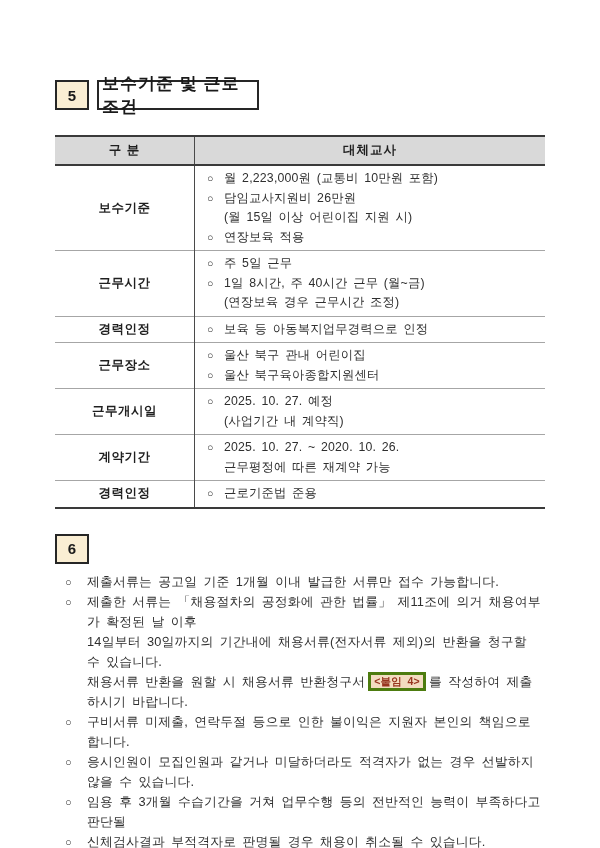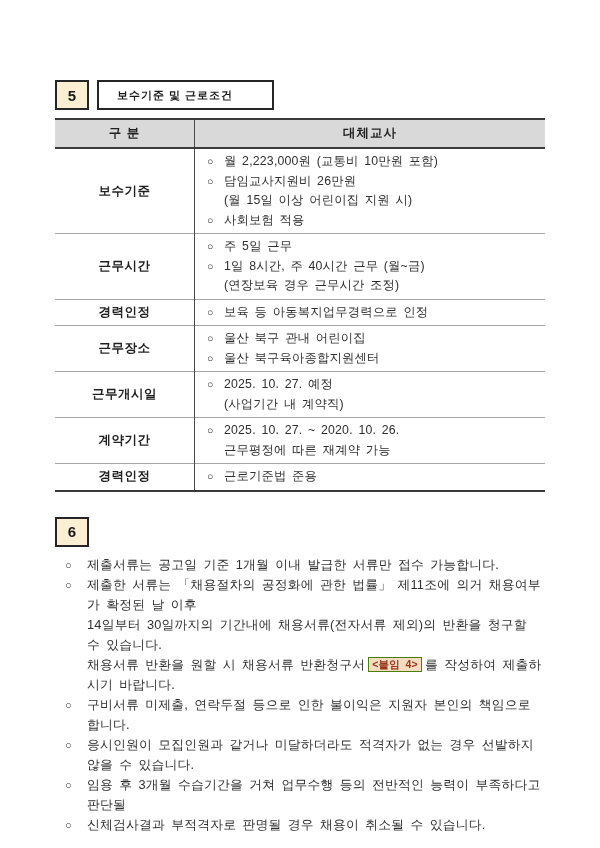--- a/index.html
+++ b/index.html
@@ -23,30 +23,30 @@
     background: #faeed3;
     border: 2px solid #262626;
     display: flex; align-items: center; justify-content: center;
     font-size: 15px; font-weight: bold; color: #1a1a1a;
   }
   .title-box {
     width: 155px; flex: none;
     background: #ffffff;
     border: 2px solid #262626;
     display: flex; align-items: center;
-    padding-left: 18px;
-    font-size: 11px; font-weight: bold; color: #1a1a1a;
+    padding-left: 3px;
+    font-size: 17px; font-weight: bold; color: #1a1a1a;
     letter-spacing: 1px;
   }
 
   
   .info-table {
     width: 100%;
     border-collapse: collapse;
-    margin-top: 8px;
+    margin-top: 25px;
     table-layout: fixed;
   }
   .info-table th {
     background: #d9d9d9;
     border-top: 2px solid #3a3a3a;
     border-bottom: 2px solid #3a3a3a;
     height: 25px;
     font-size: 12.5px; font-weight: bold; color: #1f1f1f;
     letter-spacing: 1px;
     text-align: center;
@@ -69,21 +69,21 @@
   
   .section6 { margin-top: 25px; }
   .notes { margin-top: 8px; padding-left: 10px; }
   .notes .line { display: flex; line-height: 20px; font-size: 12.8px; }
   .notes .marker { width: 22px; flex: none; font-size: 11px; }
   .notes .line-text { word-spacing: 2.5px; letter-spacing: 0.2px; }
 
   .badge {
     display: inline-block;
     background: #f3dcc0;
-    border: 1px solid #4d7c0f;
+    border: 3px solid #4d7c0f;
     color: #97351f;
     font-size: 10.5px; font-weight: bold;
     line-height: 13px;
     padding: 0 3px;
     margin: 0 3px;
     vertical-align: 1px;
     white-space: nowrap;
   }
   .seg { white-space: pre-wrap; }
 </style>
@@ -116,21 +116,21 @@
               <div class="line">
                 <span class="marker">○</span>
                 <span class="line-text"><span class="seg">담임교사지원비 26만원</span></span>
               </div>
               <div class="line">
                 <span class="marker"></span>
                 <span class="line-text"><span class="seg">(월 15일 이상 어린이집 지원 시)</span></span>
               </div>
               <div class="line">
                 <span class="marker">○</span>
-                <span class="line-text"><span class="seg">사회보험 적용</span></span>
+                <span class="line-text"><span class="seg">연장보육 적용</span></span>
               </div>
             </td>
           </tr>
           <tr>
             <td class="label-cell">근무시간</td>
             <td class="content-cell">
               <div class="line">
                 <span class="marker">○</span>
                 <span class="line-text"><span class="seg">주 5일 근무</span></span>
               </div>

